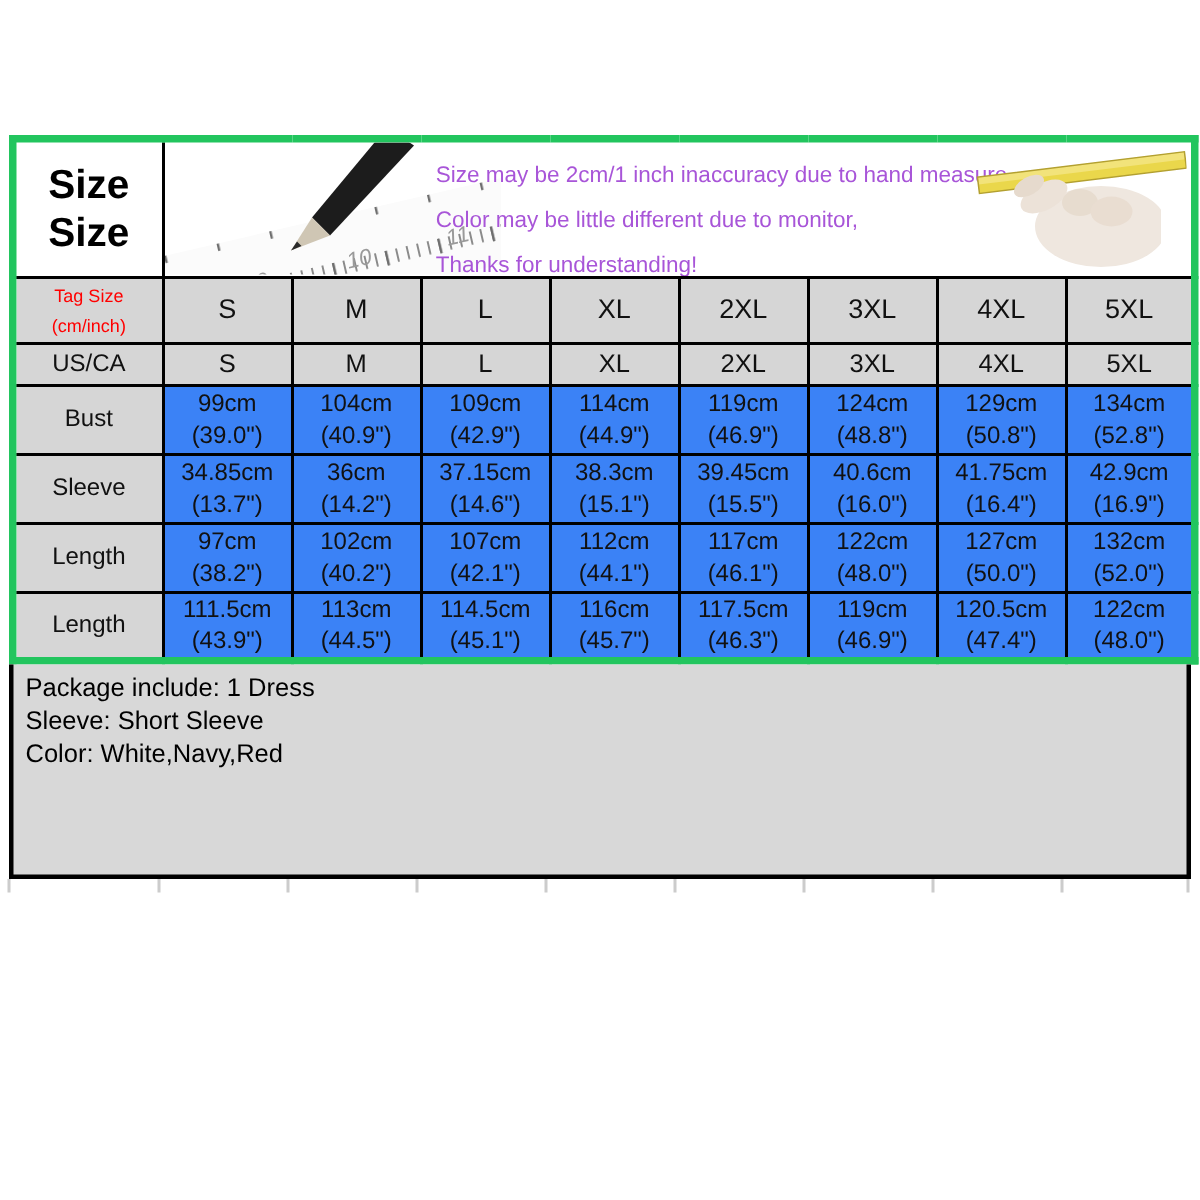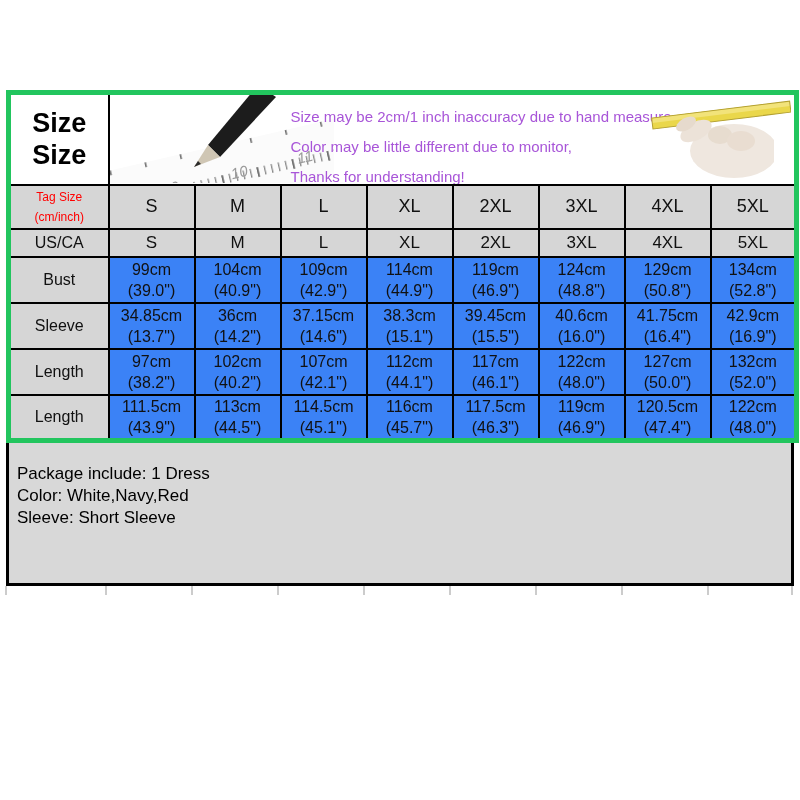--- a/index.html
+++ b/index.html
@@ -32,21 +32,21 @@
   tr.r-uk td,tr.r-au td{background:#fff;font-size:17px}
   tr.r-meas{height:46px}
   tr.r-meas td{background:#3b82f6;font-size:16px;line-height:21px}
 
   
   tr.r-uk td:first-of-type{position:relative}
   tr.r-uk td:first-of-type::before{content:"";position:absolute;top:0;left:0;width:0;height:0;
     border-top:7px solid #3a9a3a;border-right:7px solid transparent}
 
   .info{width:788px;height:143px;background:#d8d8d8;border:3px solid #000;border-top:0;
-    margin-top:0;padding:20px 0 0 8px;text-align:left}
+    margin-top:0;padding:5px 0 0 8px;text-align:left}
   .info-line{font-size:17px;line-height:22px;color:#000}
 
   .ticks{position:relative;width:788px;height:12px}
   .tick{position:absolute;top:0;width:2px;height:9px;background:#cccccc}
 </style>
 </head>
 <body>
 
 <div class="wrap">
   <table class="sheet">
@@ -339,23 +339,23 @@
         </td>
       </tr>
   </tbody>
     </table>
 
   <div class="info">
 
       <div class="info-line"><span>Package include: 1 Dress</span></div>
 
 
+      <div class="info-line"><span>Sleeve: Short Sleeve</span></div>
+
       <div class="info-line"><span>Color: White,Navy,Red</span></div>
-
-      <div class="info-line"><span>Sleeve: Short Sleeve</span></div>
 
 
     </div>
 
   <div class="ticks">
     <span class="tick" style="left:-1px"></span>
     <span class="tick" style="left:99px"></span>
     <span class="tick" style="left:185px"></span>
     <span class="tick" style="left:271px"></span>
     <span class="tick" style="left:357px"></span>

